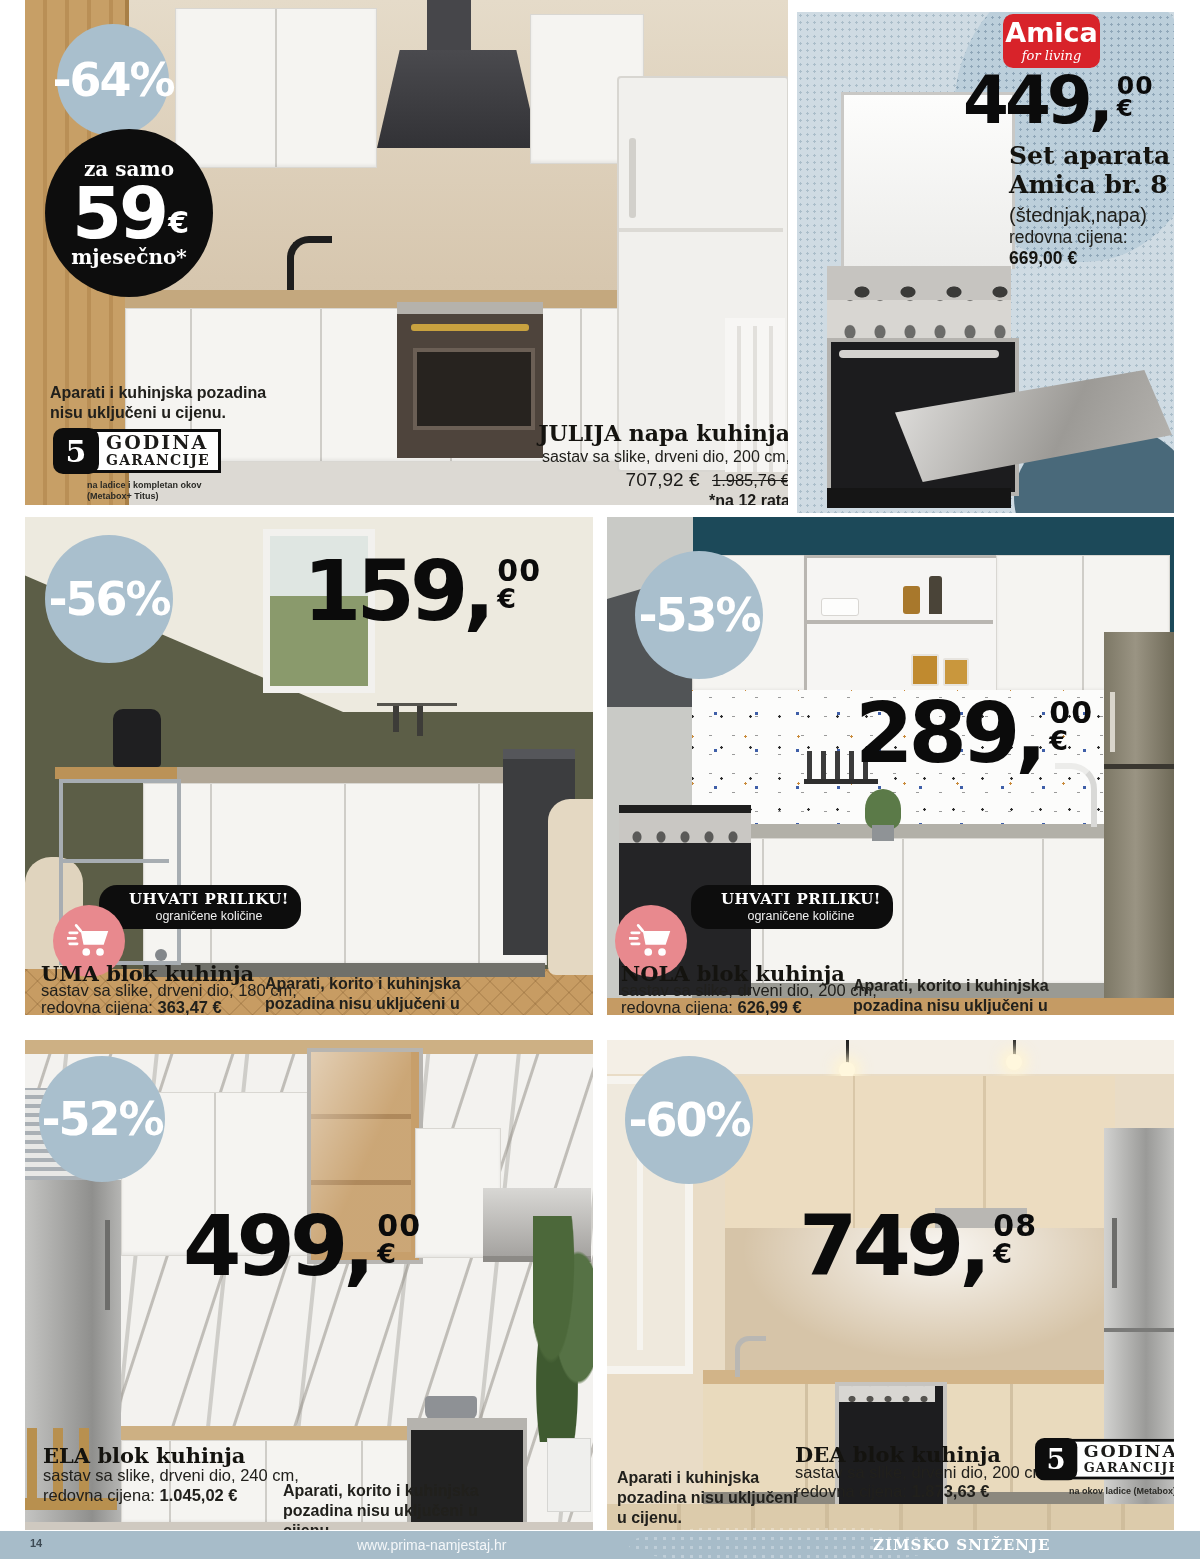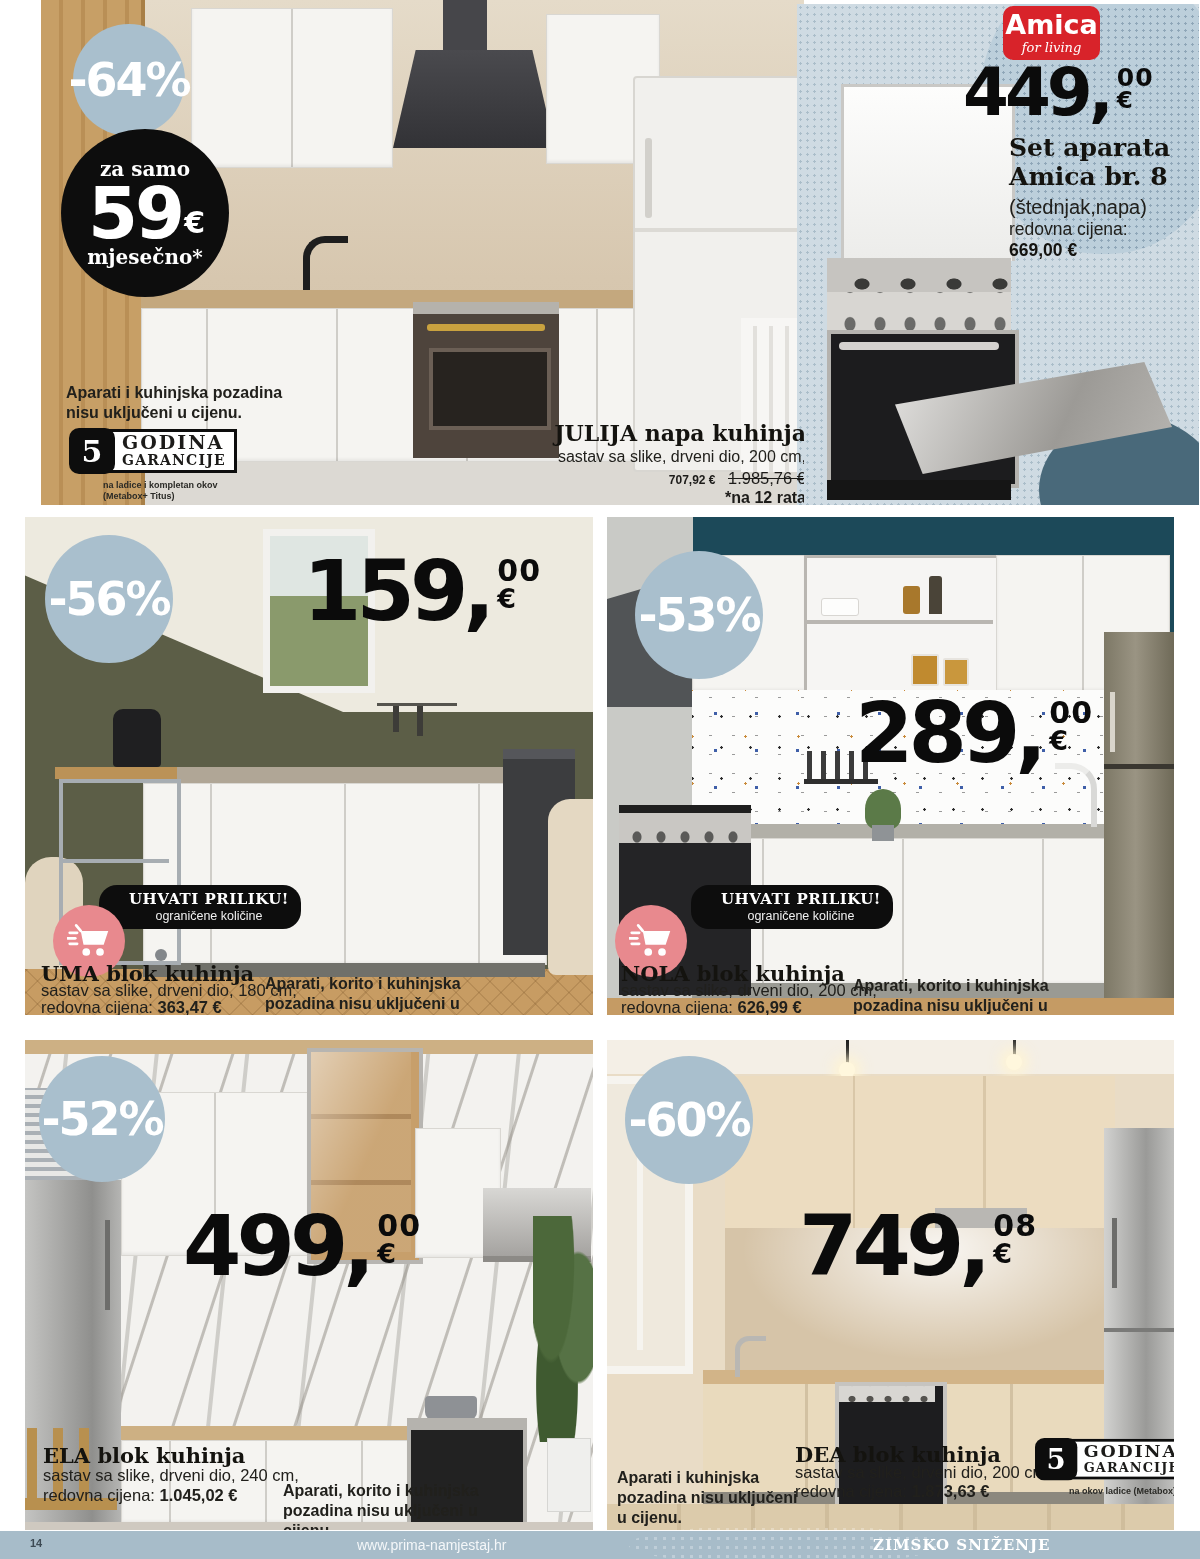--- a/index.html
+++ b/index.html
@@ -94,21 +94,21 @@
       repeating-linear-gradient(96deg,rgba(120,118,112,0) 0 40px,rgba(130,128,120,.32) 41px 44px,rgba(120,118,112,0) 45px 90px),
       #f3f2ef;}
   .whitecab{background:#f5f4f1;border:1px solid #d9d7d2;box-shadow:inset 0 -2px 3px rgba(0,0,0,.06);}
   .doorgap{background-image:linear-gradient(90deg,transparent 49.4%,#cfcdc8 49.4%,#cfcdc8 50.6%,transparent 50.6%);}
 </style>
 </head>
 <body>
 
 <div class="page">
 
-  <div class="photo" style="left:25px;top:0;width:763px;height:505px;background:linear-gradient(180deg,#e5dbc9,#d7c7af 55%,#cfbfa6);margin-left:16px;">
+  <div class="photo" style="left:25px;top:0;width:763px;height:505px;background:linear-gradient(180deg,#e5dbc9,#d7c7af 55%,#cfbfa6);">
     <div class="abs" style="left:0;top:452px;width:763px;height:53px;background:#dcd9d3;"></div>
     <div class="abs" style="left:0;top:0;width:100px;height:505px;background:repeating-linear-gradient(90deg,#c79f66 0 18px,#b98f56 18px 22px);border-right:4px solid #a8straight;border-right:4px solid #a87f46;"></div>
     <div class="abs whitecab doorgap" style="left:150px;top:8px;width:200px;height:158px;"></div>
     <div class="abs" style="left:402px;top:0;width:44px;height:54px;background:#46464a;"></div>
     <div class="abs" style="left:352px;top:50px;width:162px;height:98px;background:linear-gradient(180deg,#4a4a4e,#323236);clip-path:polygon(14% 0,86% 0,100% 100%,0 100%);"></div>
     <div class="abs whitecab" style="left:505px;top:14px;width:112px;height:148px;"></div>
     <div class="abs" style="left:262px;top:236px;width:38px;height:54px;border-left:7px solid #1e1e1e;border-top:7px solid #1e1e1e;border-top-left-radius:22px;"></div>
     <div class="abs" style="left:100px;top:290px;width:517px;height:18px;background:#c4a87e;"></div>
     <div class="abs whitecab doorgap" style="left:100px;top:308px;width:517px;height:152px;background-size:130px 100%;"></div>
     <div class="abs" style="left:372px;top:302px;width:146px;height:144px;background:#4e443c;border-top:12px solid #b5b2ac;">
@@ -140,28 +140,28 @@
         <div class="wl1">GODINA</div>
         <div class="wl2">GARANCIJE</div>
       </div>
     </div>
     <div class="wnote" style="left:62px;top:480px;width:130px;">na ladice i kompletan okov (Metabox+ Titus)</div>
 
     <div class="abs" style="left:460px;top:420px;width:305px;text-align:right;z-index:7;">
       <div style="font-family:'DejaVu Serif',serif;font-weight:700;font-size:22px;color:#14130f;">JULIJA napa kuhinja</div>
       <div style="font-size:16px;color:#21201c;margin-top:2px;">sastav sa slike, drveni dio, 200 cm,</div>
       <div style="margin-top:3px;">
-        <span style="font-weight:700;font-size:12px;">707,92 €</span>
+        <span style="font-weight:400;font-size:19px;">707,92 €</span>
         <span style="font-size:16.5px;text-decoration:line-through;margin-left:8px;">1.985,76 €</span>
       </div>
       <div style="font-weight:700;font-size:16px;margin-top:1px;">*na 12 rata</div>
     </div>
   </div>
 
-  <div class="photo dots" style="left:797px;top:4px;width:377px;height:501px;padding-left:25px;">
+  <div class="photo dots" style="left:797px;top:12px;width:377px;height:501px;">
     <div class="abs" style="right:-30px;top:-40px;width:250px;height:290px;border-radius:48%;background-color:#bccfdb;background-image:radial-gradient(rgba(70,100,125,.38) 1.1px,transparent 1.3px);background-size:7px 7px;"></div>
     <div class="abs" style="right:-20px;bottom:-60px;width:180px;height:150px;border-radius:50%;background:#49697a;"></div>
 
     <div class="amica-logo" style="left:206px;top:2px;width:97px;height:54px;">
       <div class="b">Amica</div>
       <div class="s">for living</div>
     </div>
 
     <div class="abs" style="left:44px;top:80px;width:168px;height:174px;background:linear-gradient(180deg,#fdfdfc,#ececea);border:3px solid #c9c8c5;border-bottom:none;"></div>
     <div class="abs" style="left:30px;top:254px;width:184px;height:34px;background-color:#c6c4c0;background-image:radial-gradient(#3a3a38 7px,transparent 8px);background-size:46px 34px;background-position:12px 9px;"></div>

